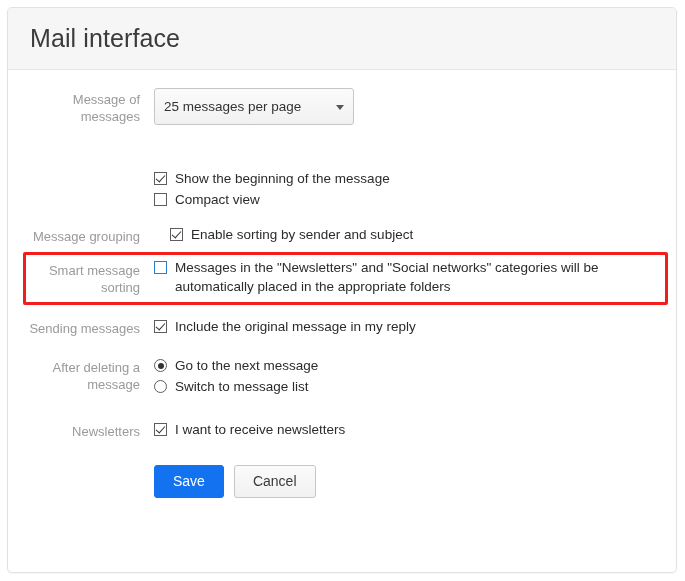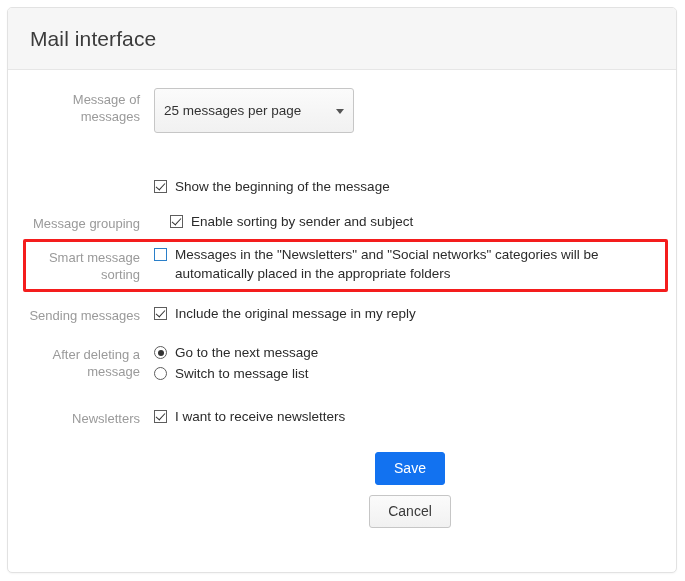--- a/index.html
+++ b/index.html
@@ -32,21 +32,21 @@
   .panel-header {
     height: 62px;
     background: #f6f6f6;
     border-bottom: 1px solid #e6e6e6;
     box-sizing: border-box;
     display: flex;
     align-items: center;
     padding-left: 22px;
   }
   .panel-title {
-    font-size: 21px;
+    font-size: 25px;
     color: #3b3b3b;
     font-weight: normal;
     letter-spacing: 0.1px;
   }
 
   .panel-body {
     padding: 18px 0 0 0;
   }
 
   
@@ -74,21 +74,21 @@
     color: #2b2b2b;
     line-height: 20px;
   }
 
   
   .select-box {
     position: relative;
     display: inline-flex;
     align-items: center;
     width: 200px;
-    height: 45px;
+    height: 37px;
     box-sizing: border-box;
     border: 1px solid #c6c6c6;
     border-radius: 3px;
     background: linear-gradient(to bottom, #fbfbfb 0%, #f1f1f1 100%);
     padding: 0 26px 0 9px;
     font-size: 13.5px;
     color: #333;
     cursor: pointer;
   }
   .select-arrow {
@@ -197,21 +197,20 @@
   .row.r-sending  { margin-bottom: 18px; }
   .row.r-delete   { margin-bottom: 22px; }
   .row.r-contacts { margin-bottom: 24px; }
   .row.r-news     { margin-bottom: 24px; }
 
   
   .row.r-buttons .row-field {
     display: flex;
     align-items: center;
     gap: 10px;
-    flex-direction: column;
   }
   .btn {
     font-family: "Liberation Sans", sans-serif;
     font-size: 14px;
     border-radius: 3px;
     cursor: pointer;
     box-sizing: border-box;
     padding: 0 18px;
     height: 33px;
     line-height: 31px;
@@ -250,20 +249,24 @@
       </div>
     </div>
 
     <div class="row r-checks">
       <div class="row-label"></div>
       <div class="row-field">
         <div class="opt">
           <span class="cb checked"></span>
           <span class="opt-text">Show the beginning of the message</span>
         </div>
+        <div class="opt">
+          <span class="cb"></span>
+          <span class="opt-text">Compact view</span>
+        </div>
       </div>
     </div>
 
     <div class="row r-grouping">
       <div class="row-label">Message grouping</div>
       <div class="row-field">
         <div class="opt">
           <span class="cb checked"></span>
           <span class="opt-text">Enable sorting by sender and subject</span>
         </div>

